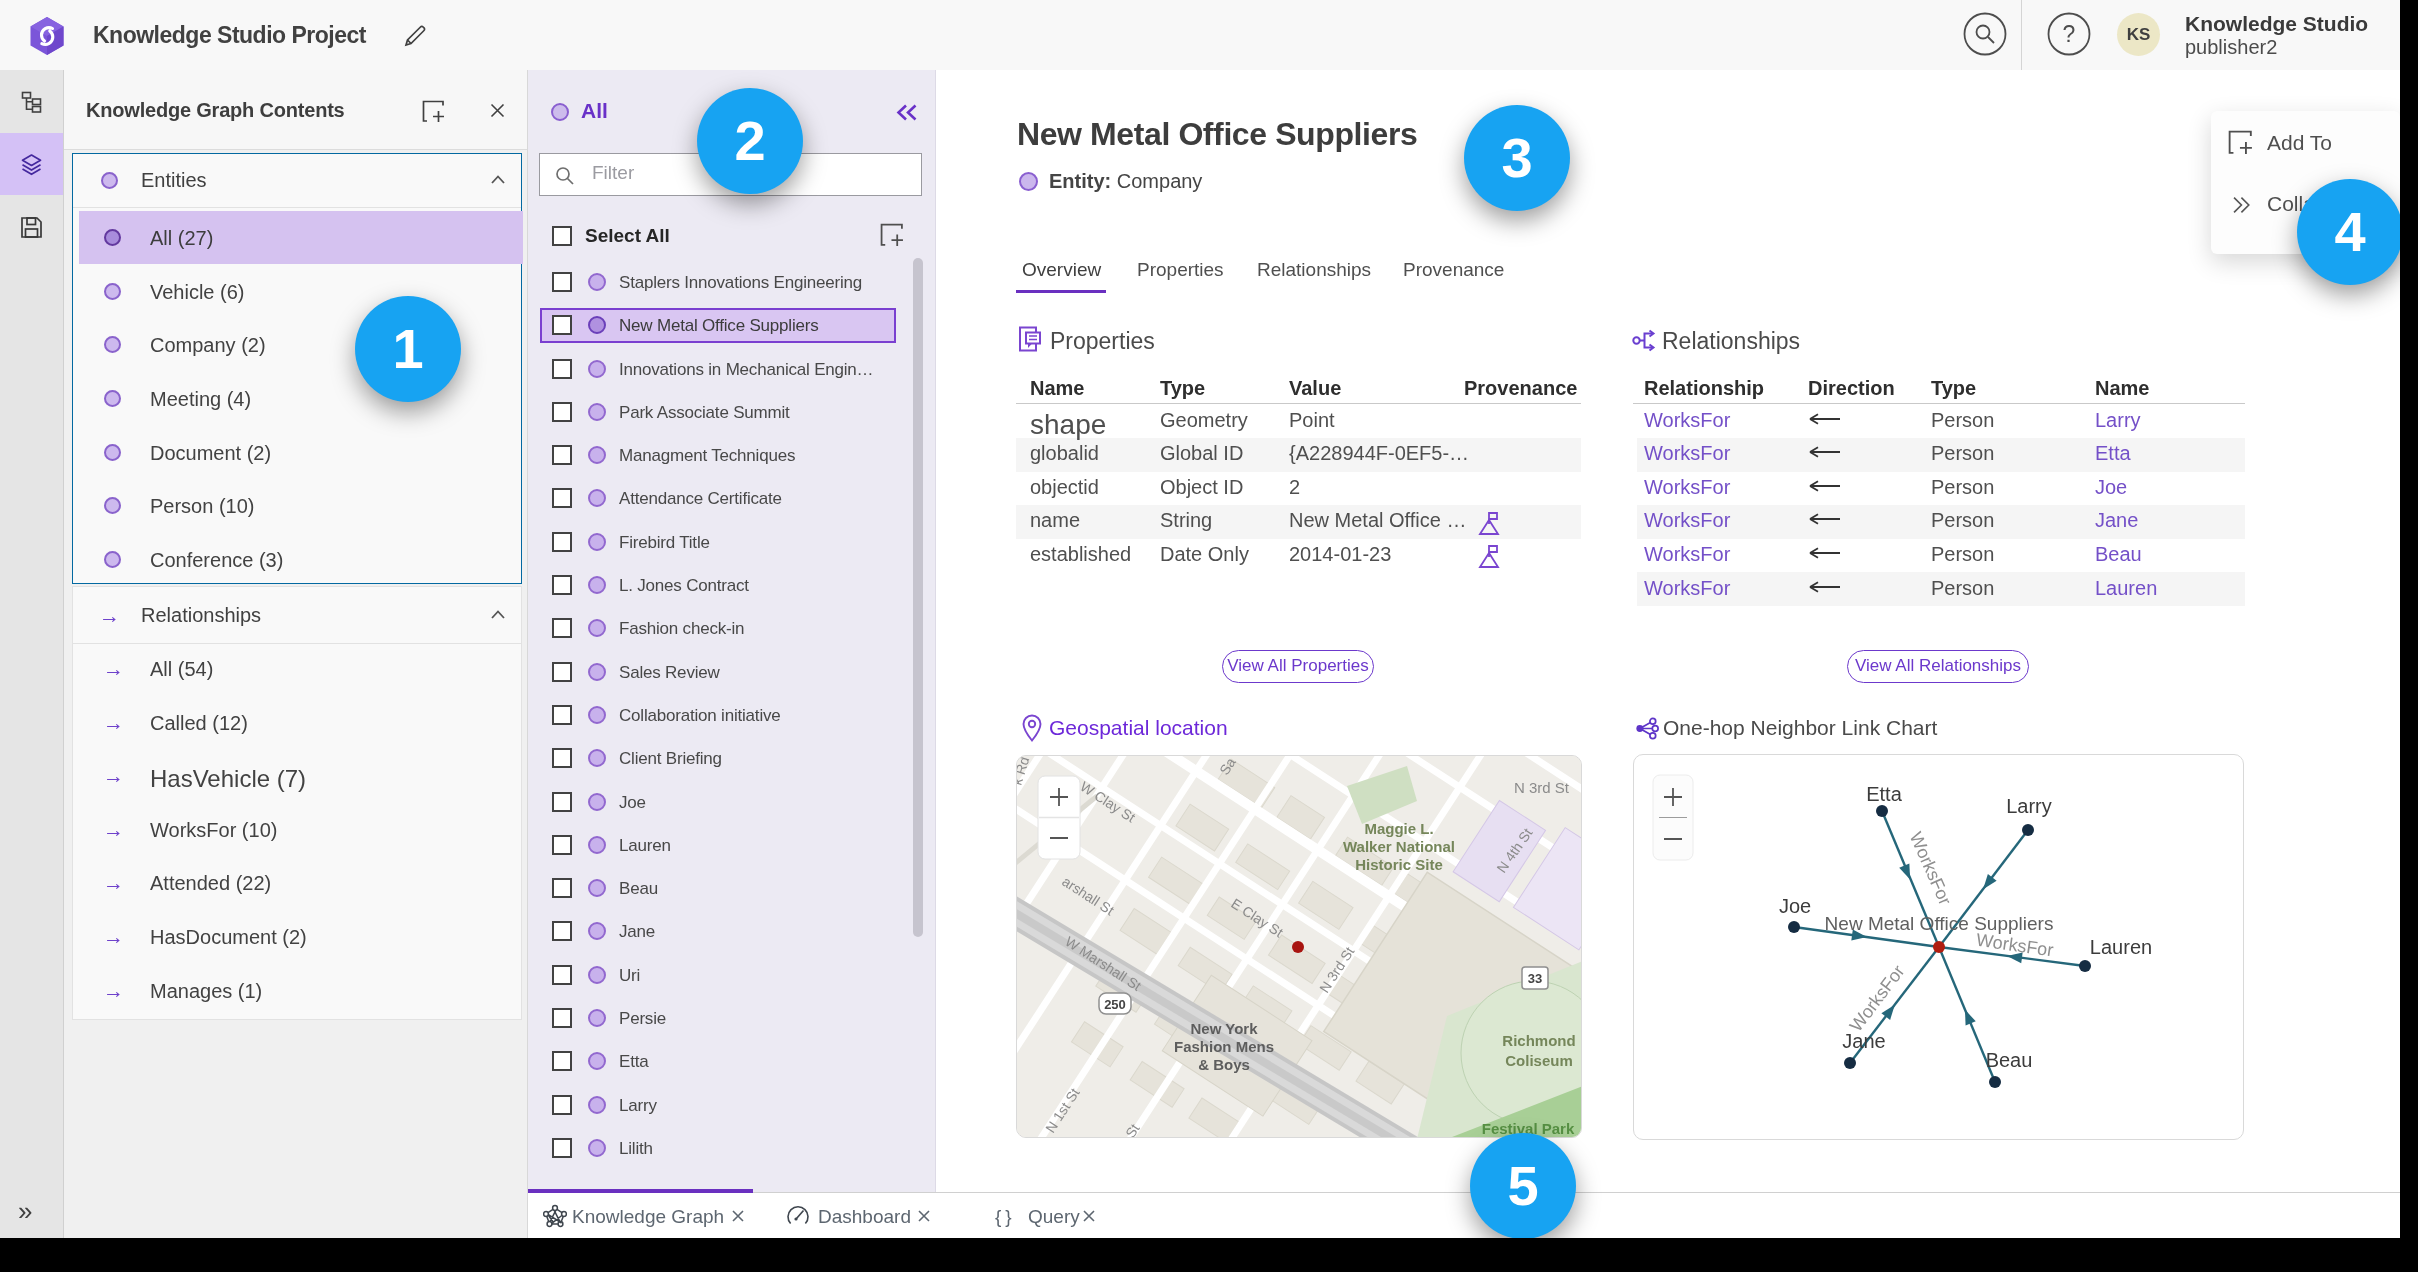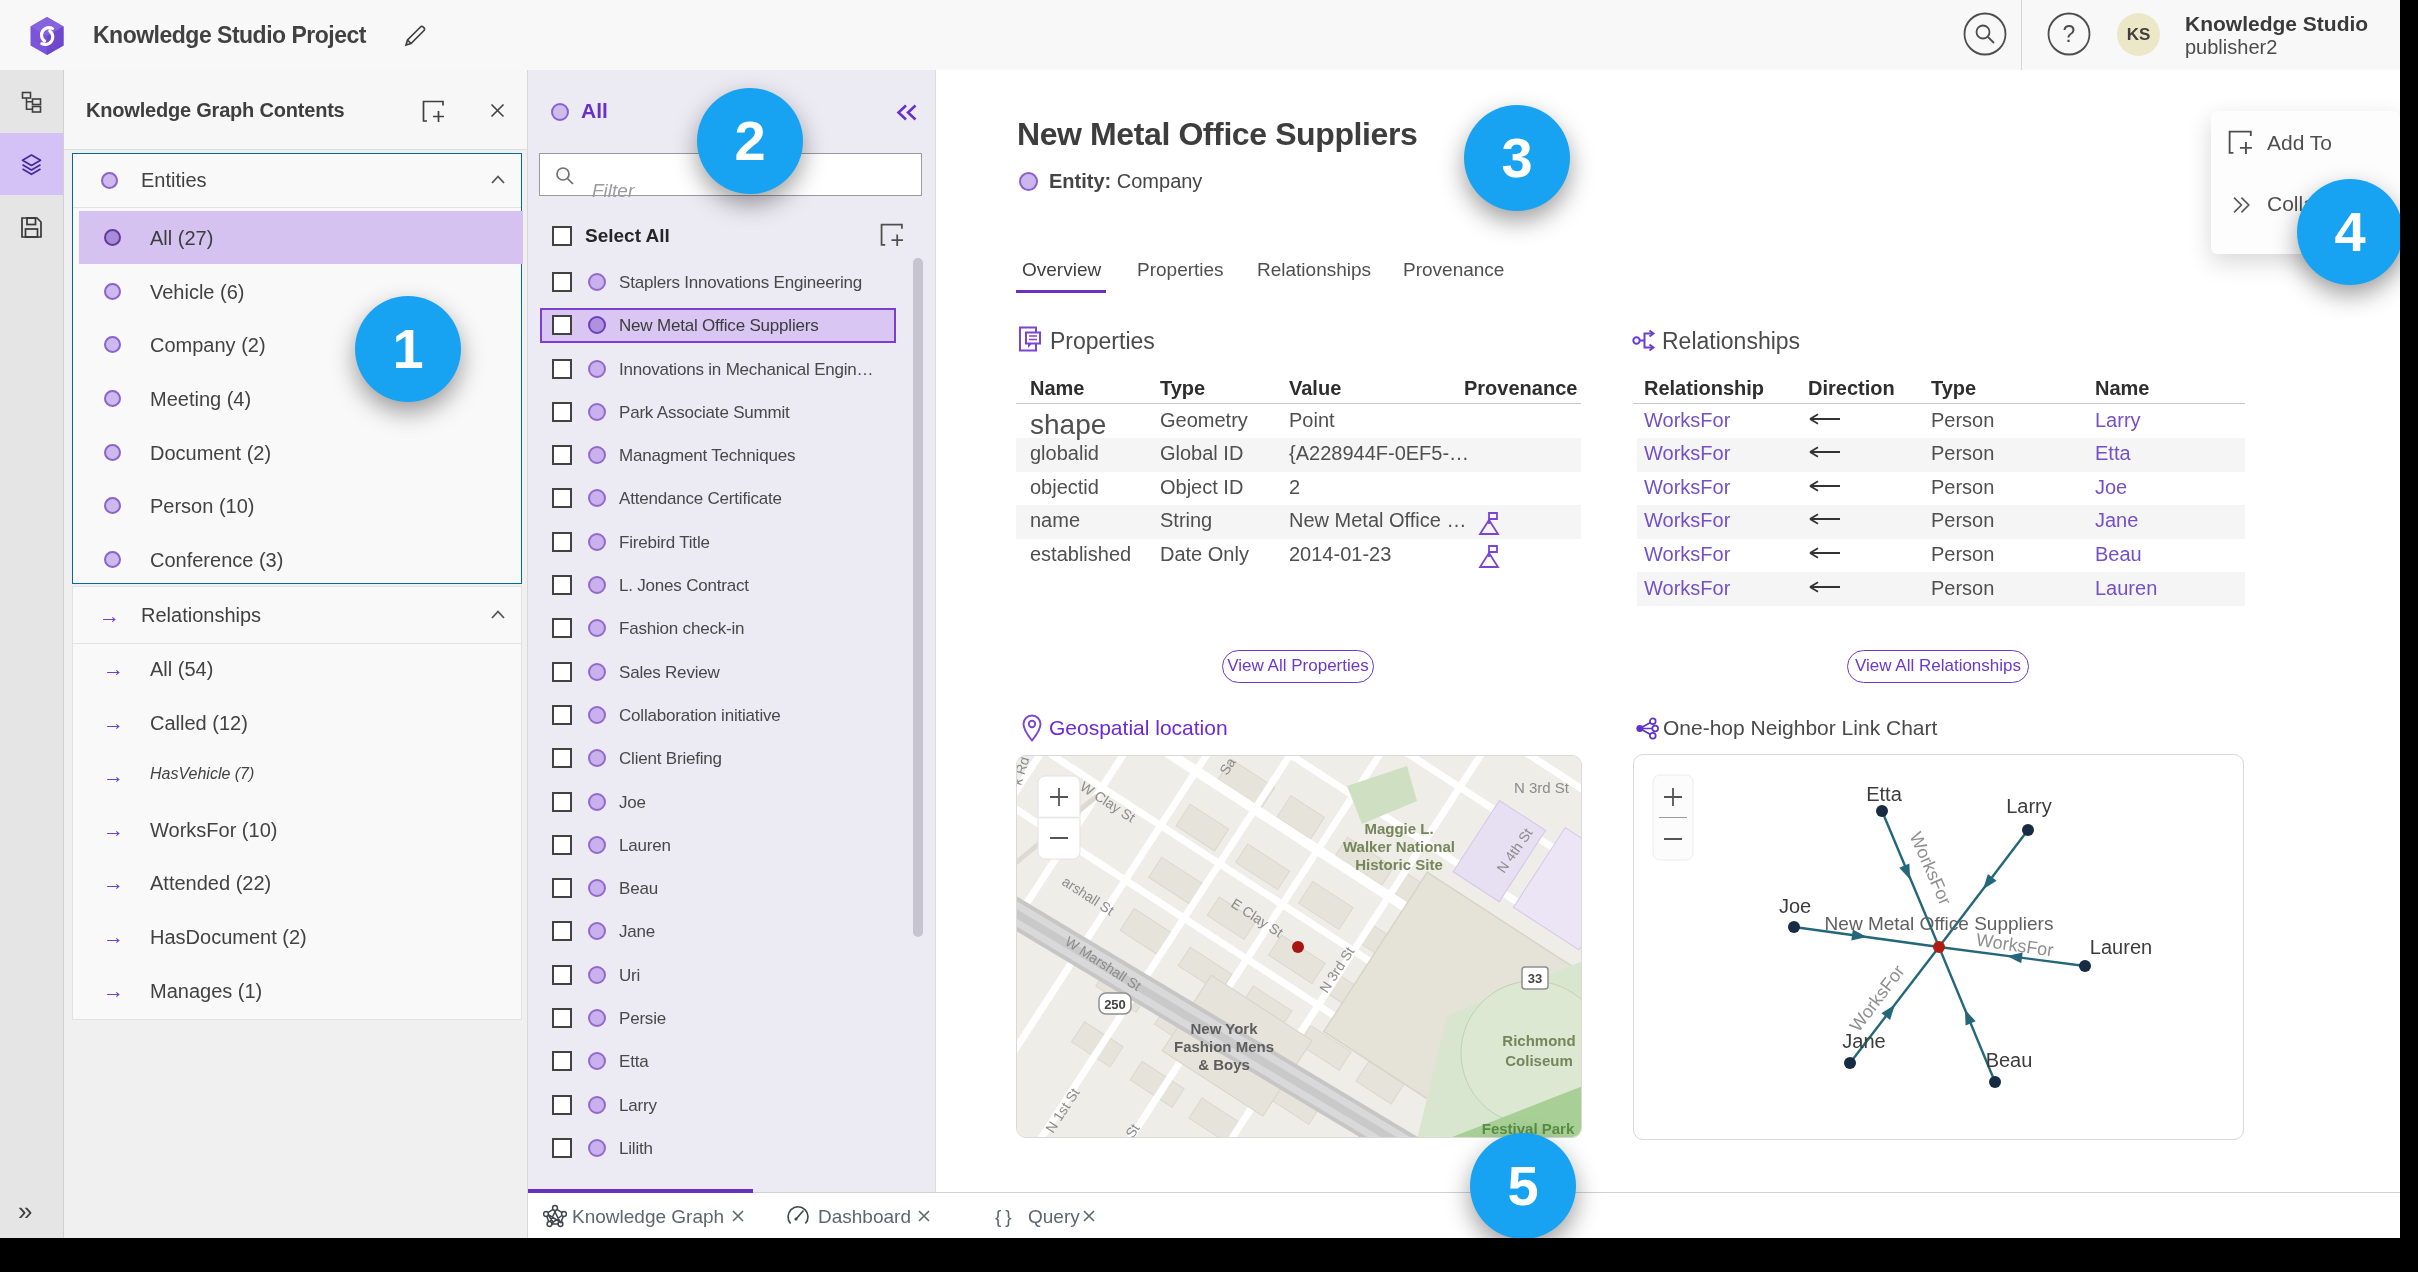--- a/index.html
+++ b/index.html
@@ -115,21 +115,21 @@
       <div class="abs" style="left:68px;top:17px;font-size:20px;font-weight:400;color:#404040;">Relationships</div>
       <svg class="abs" style="left:418px;top:23px;" width="14" height="9" viewBox="0 0 14 9">
           <path d="M1 8 L7 1.5 L13 8" fill="none" stroke="#555" stroke-width="1.8"></path>
         </svg>
     </div>
     <div class="abs" style="left:30px;top:70px;font-size:21px;color:#6e42cb;">→</div>
     <div class="abs" style="left:77px;top:71px;font-size:20px;color:#424242;">All (54)</div>
     <div class="abs" style="left:30px;top:124px;font-size:21px;color:#6e42cb;">→</div>
     <div class="abs" style="left:77px;top:125px;font-size:20px;color:#424242;">Called (12)</div>
     <div class="abs" style="left:30px;top:177px;font-size:21px;color:#6e42cb;">→</div>
-    <div class="abs" style="left:77px;top:178px;font-size:16px;color:#424242;font-style:italic;">HasVehicle (7)</div>
+    <div class="abs" style="left:77px;top:178px;font-size:24px;color:#424242;">HasVehicle (7)</div>
     <div class="abs" style="left:30px;top:231px;font-size:21px;color:#6e42cb;">→</div>
     <div class="abs" style="left:77px;top:232px;font-size:20px;color:#424242;">WorksFor (10)</div>
     <div class="abs" style="left:30px;top:284px;font-size:21px;color:#6e42cb;">→</div>
     <div class="abs" style="left:77px;top:285px;font-size:20px;color:#424242;">Attended (22)</div>
     <div class="abs" style="left:30px;top:338px;font-size:21px;color:#6e42cb;">→</div>
     <div class="abs" style="left:77px;top:339px;font-size:20px;color:#424242;">HasDocument (2)</div>
     <div class="abs" style="left:30px;top:392px;font-size:21px;color:#6e42cb;">→</div>
     <div class="abs" style="left:77px;top:393px;font-size:20px;color:#424242;">Manages (1)</div>
   </div>
 </div>
@@ -139,21 +139,21 @@
   <div class="abs" style="left:53px;top:29px;font-size:21px;font-weight:700;color:#6931c8;">All</div>
   <svg class="abs" style="left:368px;top:34px;" width="22" height="17" viewBox="0 0 22 17">
     <path d="M10 1.5 L2.5 8.5 L10 15.5 M19.5 1.5 L12 8.5 L19.5 15.5" fill="none" stroke="#6931c8" stroke-width="2.6"></path>
   </svg>
 
   <div class="abs" style="left:11px;top:83px;width:383px;height:43px;background:#fff;border:1px solid #9a9aa0;box-sizing:border-box;">
     <svg class="abs" style="left:15px;top:12px;" width="20" height="20" viewBox="0 0 20 20">
       <circle cx="8" cy="8" r="6" fill="none" stroke="#6e6e6e" stroke-width="1.7"></circle>
       <path d="M12.5 12.5 L18 18" stroke="#6e6e6e" stroke-width="1.7"></path>
     </svg>
-    <div class="abs" style="left:52px;top:26px;font-size:19px;color:#9b9ba1;font-style:italic;">Filter</div>
+    <div class="abs" style="left:52px;top:8px;font-size:19px;color:#9b9ba1;">Filter</div>
   </div>
 
   <div class="cb" style="top:156px;"></div>
   <div class="abs" style="left:57px;top:155px;font-size:19px;font-weight:600;color:#262626;">Select All</div>
   <svg class="abs" style="left:352px;top:153px;" width="24" height="24" viewBox="0 0 23 23">
     <path d="M21 5.5 L21 1.5 L1.5 1.5 L1.5 21 L5 21" fill="none" stroke="#4f4f4f" stroke-width="1.7"></path>
     <path d="M16.5 11 L16.5 22 M11 16.5 L22 16.5" stroke="#4f4f4f" stroke-width="1.7"></path>
   </svg>
 
   <div class="abs" style="left:12px;top:238px;width:356px;height:35px;background:#d9c6f2;border:2px solid #7a3fd0;box-sizing:border-box;"></div>

